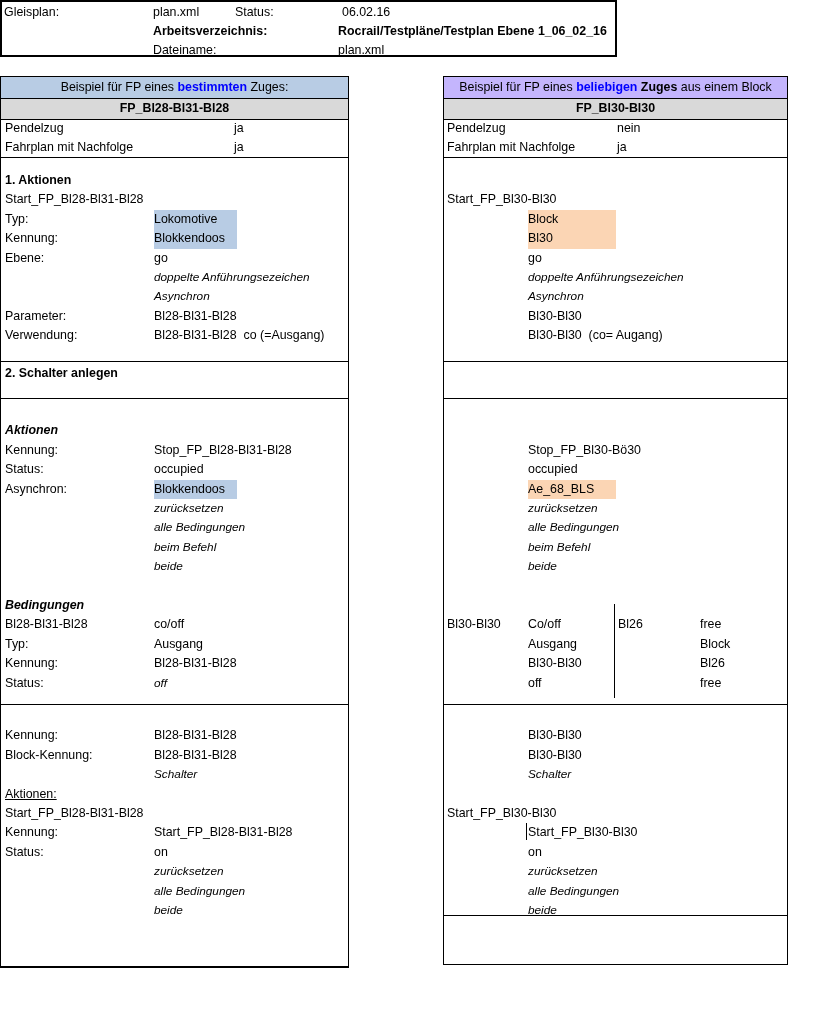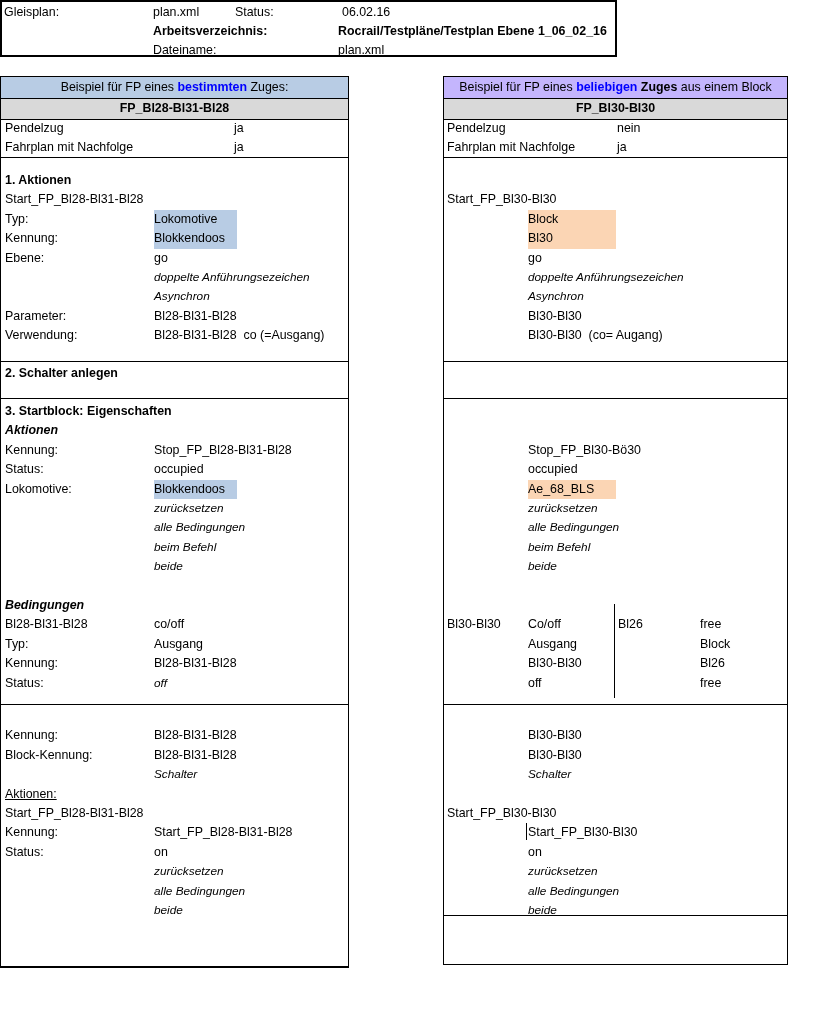--- a/index.html
+++ b/index.html
@@ -92,32 +92,31 @@
       <span class="lb">Parameter:</span>
       <span class="vl">Bl28-Bl31-Bl28</span>
     </div>
     <div class="ln" style="top:249.2px">
       <span class="lb">Verwendung:</span>
       <span class="vl">Bl28-Bl31-Bl28  co (=Ausgang)</span>
     </div>
 
     <div class="ln" style="top:287px"><span class="lb b">2. Schalter anlegen</span></div>
 
-    <div class="ln" style="top:325px"><span class="lb b">3. Startblock: Eigenschaften</span></div>
     <div class="ln" style="top:344.4px"><span class="lb bi">Aktionen</span></div>
     <div class="ln" style="top:363.8px">
       <span class="lb">Kennung:</span>
       <span class="vl">Stop_FP_Bl28-Bl31-Bl28</span>
     </div>
     <div class="ln" style="top:383.2px">
       <span class="lb">Status:</span>
       <span class="vl">occupied</span>
     </div>
     <div class="ln" style="top:402.6px">
-      <span class="lb">Lokomotive:</span>
+      <span class="lb">Asynchron:</span>
       <span class="vl hl">Blokkendoos</span>
     </div>
     <div class="ln" style="top:422px"><span class="vl i">zurücksetzen</span></div>
     <div class="ln" style="top:441.4px"><span class="vl i">alle Bedingungen</span></div>
     <div class="ln" style="top:460.8px"><span class="vl i">beim Befehl</span></div>
     <div class="ln" style="top:480.2px"><span class="vl i">beide</span></div>
     <div class="ln" style="top:519px"><span class="lb bi">Bedingungen</span></div>
     <div class="ln" style="top:538.4px">
       <span class="lb">Bl28-Bl31-Bl28</span>
       <span class="vl">co/off</span>

